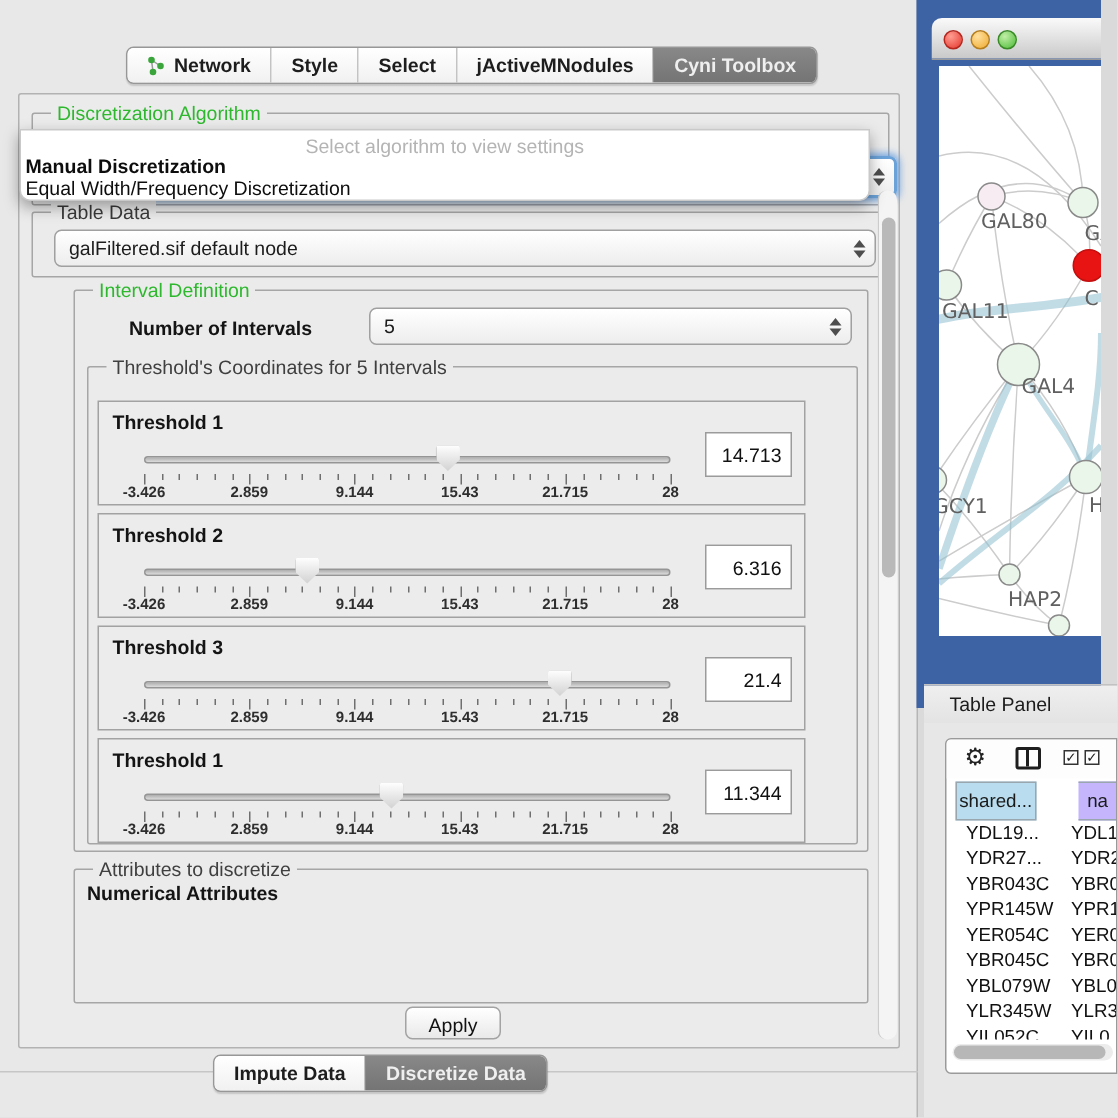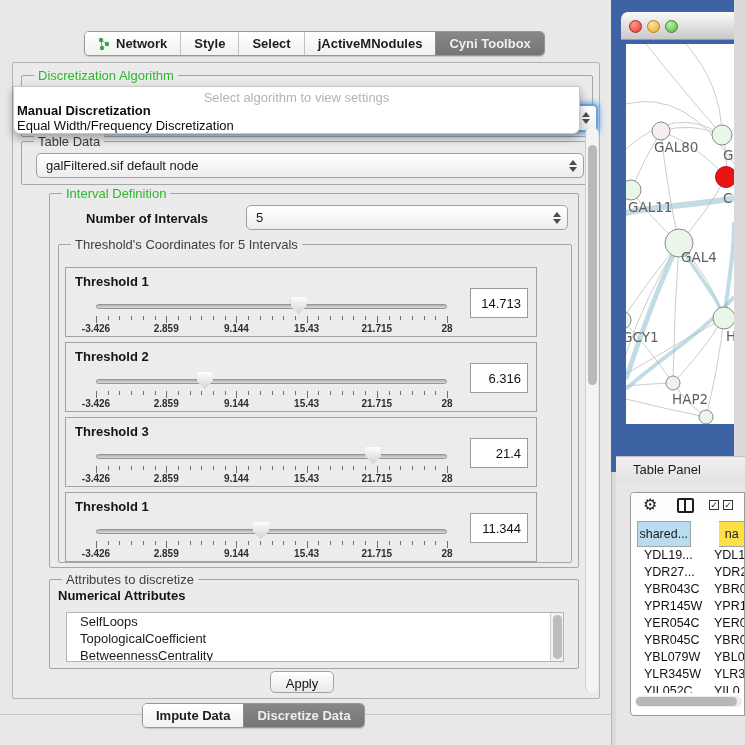--- a/index.html
+++ b/index.html
@@ -86,21 +86,21 @@
   #tp-window { position:absolute; left:14px; top:10px; width:115px; height:224px; background:#ffffff; border:1px solid #9a9a9a; border-radius:4px 0 0 4px; overflow:hidden; }
   #tp-toolbar { position:absolute; left:0; top:0; width:100%; height:26px; background:#fdfdfd; }
   #gear { position:absolute; left:12px; top:2px; font-size:16px; color:#222; cursor:pointer; }
   #split-icon { position:absolute; left:46px; top:5px; width:17px; height:15px; border:2px solid #1e1e1e; border-radius:2px; cursor:pointer; }
   #split-icon::after { content:""; position:absolute; left:5px; top:0; width:2px; height:100%; background:#1e1e1e; }
   .cbx { position:absolute; top:7px; width:10px; height:10px; border:1.5px solid #333; font-size:9px; line-height:8px; text-align:center; color:#222; cursor:pointer; }
   #cbx1 { left:78px; } #cbx2 { left:92px; }
   #tp-header { position:absolute; left:6px; top:28px; width:109px; height:26px; display:flex; }
   .tp-hcell { height:100%; font-size:12.5px; color:#1a1a1a; display:flex; align-items:center; justify-content:center; border:1px solid #9aa6ad; overflow:hidden; white-space:nowrap; }
   .tp-hcell.sel { background:#b9ddef; width:72px; }
-  .tp-hcell.plain { background:#fde047; border-left:none; width:37px;margin-left:28px; }
+  .tp-hcell.plain { background:#c4b5fd; border-left:none; width:37px;margin-left:28px; }
   #tp-rows { position:absolute; left:6px; top:54px; width:109px; height:146px; overflow:hidden; font-size:12.5px; color:#111; }
   .tp-row { display:flex; height:17px; line-height:17px; cursor:default; }
   .tp-c1 { width:72px; padding-left:7px; white-space:nowrap; overflow:hidden; }
   .tp-c2 { width:37px; padding-left:5px; white-space:nowrap; overflow:hidden; }
   #tp-hscroll { position:absolute; left:4px; top:203px; width:107px; height:11px; background:#ececec; border-radius:6px; }
   #tp-hscroll .thumb { position:absolute; left:1px; top:1px; width:101px; height:9px; border-radius:5px; background:#b7b7b7; cursor:pointer; }
 
   svg text { font-family:"DejaVu Sans", sans-serif; }
 </style>
 </head>
@@ -346,30 +346,20 @@
                 <div class="th-thumb" style="left: 186.968px;"></div>
                 <div class="th-value">11.344</div>
               </div>
             </div>
         </div>
       </div>
 
       <div class="group" style="left:36px; top:516px; width:530px; height:90px;">
         <span class="group-title title-blue">Attributes to discretize</span>
         <span style="position:absolute; left:8px; top:8px; font-size:13px; font-weight:bold; color:#141414;">Numerical Attributes</span>
-        <div id="attr-list">
-          <div id="attr-items">
-              <div class="attr-item">SelfLoops</div>
-              <div class="attr-item">TopologicalCoefficient</div>
-              <div class="attr-item">BetweennessCentrality</div>
-            </div>
-          <div id="attr-scroll">
-              <div class="thumb"></div>
-            </div>
-        </div>
       </div>
 
       <button class="push-btn" style="left:257px; top:608px; width:64px; height:22px;">Apply</button>
 
       <div id="v-scroll">
           <div class="thumb"></div>
         </div>
     </div>
 
     <div id="bottom-line"></div>

